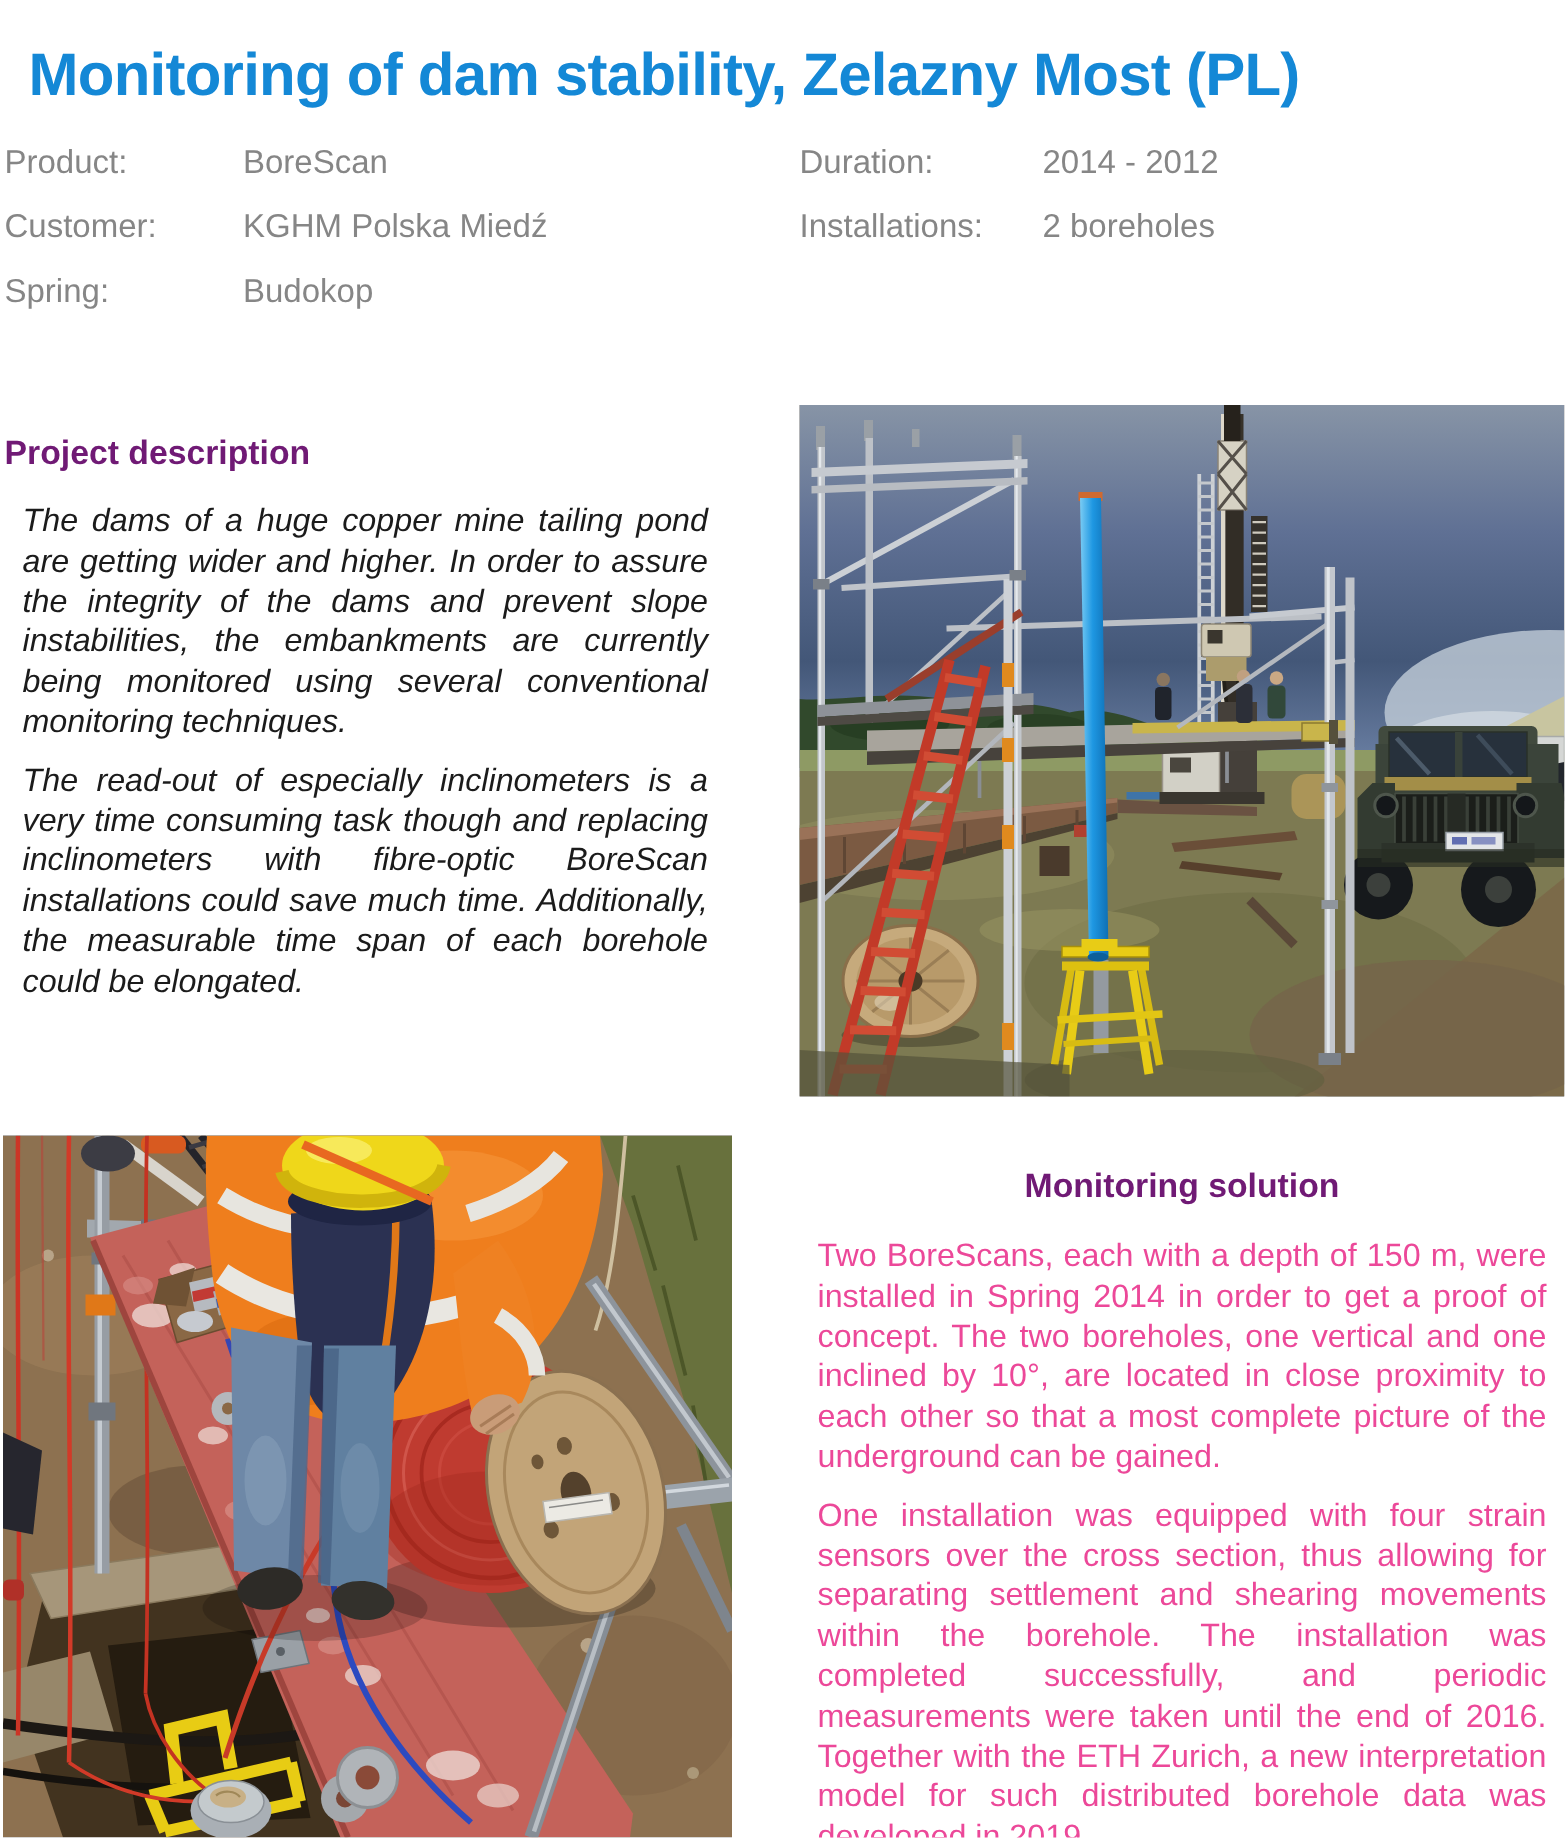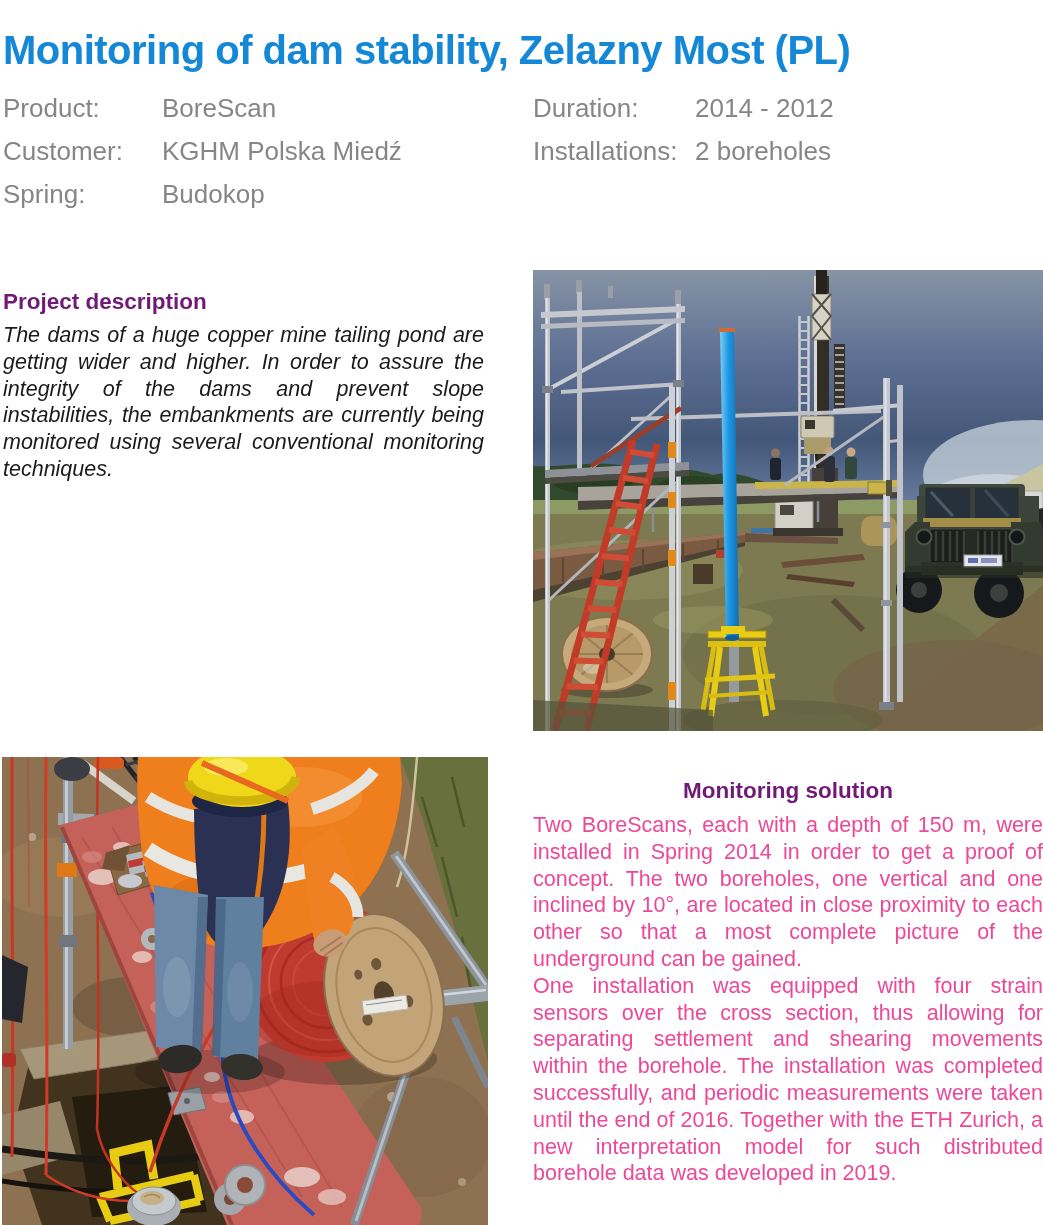--- a/index.html
+++ b/index.html
@@ -2,36 +2,36 @@
 <html><head>
 <meta charset="utf-8">
 <style>
   html,body{margin:0;padding:0;}
   body{
     width:1043px;height:1225px;position:relative;background:#ffffff;
     font-family:"Liberation Sans",sans-serif;color:#1b1b1b;overflow:hidden;
   }
   .abs{position:absolute;}
   .page-title{
-    left:3px;top:1px;width:1000px;
+    left:19px;top:1px;width:1000px;
     font-size:40px;font-weight:bold;color:#1488d6;letter-spacing:-0.5px;
   }
   .meta-block{top:96px;}
   .meta-left{left:3px;width:500px;}
   .meta-right{left:533px;width:510px;}
-  .meta-row{display:flex;margin-bottom:19px;font-size:26px;line-height:24px;color:#868686;}
+  .meta-row{display:flex;margin-bottom:19px;font-size:22px;line-height:24px;color:#868686;}
   .meta-left .meta-label{width:159px;flex:0 0 159px;}
   .meta-right .meta-label{width:162px;flex:0 0 162px;}
   .section-heading{font-size:22.5px;font-weight:bold;color:#701a75;line-height:26px;}
   .desc-heading{left:3px;top:270px;width:480px;}
   .desc-text{
     left:3px;top:322px;width:481px;
     font-size:21.5px;font-style:italic;line-height:26.8px;text-align:justify;color:#1b1b1b;
   }
-  .desc-text p,.sol-text p{margin:0;}
+  .desc-text p,.sol-text p{margin:12px;}
   .sol-heading{left:533px;top:759px;width:510px;text-align:center;}
   .sol-text{
     left:533px;top:812px;width:510px;
     font-size:21.5px;line-height:26.8px;text-align:justify;color:#ec4899;
   }
   .photo{overflow:hidden;background:#777;}
   .photo-drill{left:533px;top:270px;width:510px;height:461px;}
   .photo-reel{left:2px;top:757px;width:486px;height:468px;}
   .photo svg{display:block;width:100%;height:100%;}
 </style>
@@ -62,20 +62,21 @@
   </div>
   <div class="meta-row">
     <span class="meta-label">Installations:</span>
     <span class="meta-value">2 boreholes</span>
   </div>
 </div>
 
 <h2 class="abs section-heading desc-heading">Project description</h2>
 <div class="abs desc-text">
   <p>The dams of a huge copper mine tailing pond are getting wider and higher. In order to assure the integrity of the dams and prevent slope instabilities, the embankments are currently being monitored using several conventional monitoring techniques.</p>
+  <p>The read-out of especially inclinometers is a very time consuming task though and replacing inclinometers with fibre-optic BoreScan installations could save much time. Additionally, the measurable time span of each borehole could be elongated.</p>
 </div>
 
 <h2 class="abs section-heading sol-heading">Monitoring solution</h2>
 <div class="abs sol-text">
   <p>Two BoreScans, each with a depth of 150 m, were installed in Spring 2014 in order to get a proof of concept. The two boreholes, one vertical and one inclined by 10°, are located in close proximity to each other so that a most complete picture of the underground can be gained.</p>
   <p>One installation was equipped with four strain sensors over the cross section, thus allowing for separating settlement and shearing movements within the borehole. The installation was completed successfully, and periodic measurements were taken until the end of 2016. Together with the ETH Zurich, a new interpretation model for such distributed borehole data was developed in 2019.</p>
 </div>
 
 <div class="abs photo photo-drill" role="img" aria-label="Drill site: scaffolding with red ladder, blue borehole pipe on yellow stand, drilling rig mast, rusty pipeline and dark green truck under a stormy blue sky">
 <svg viewBox="0 0 510 461" preserveAspectRatio="none">

